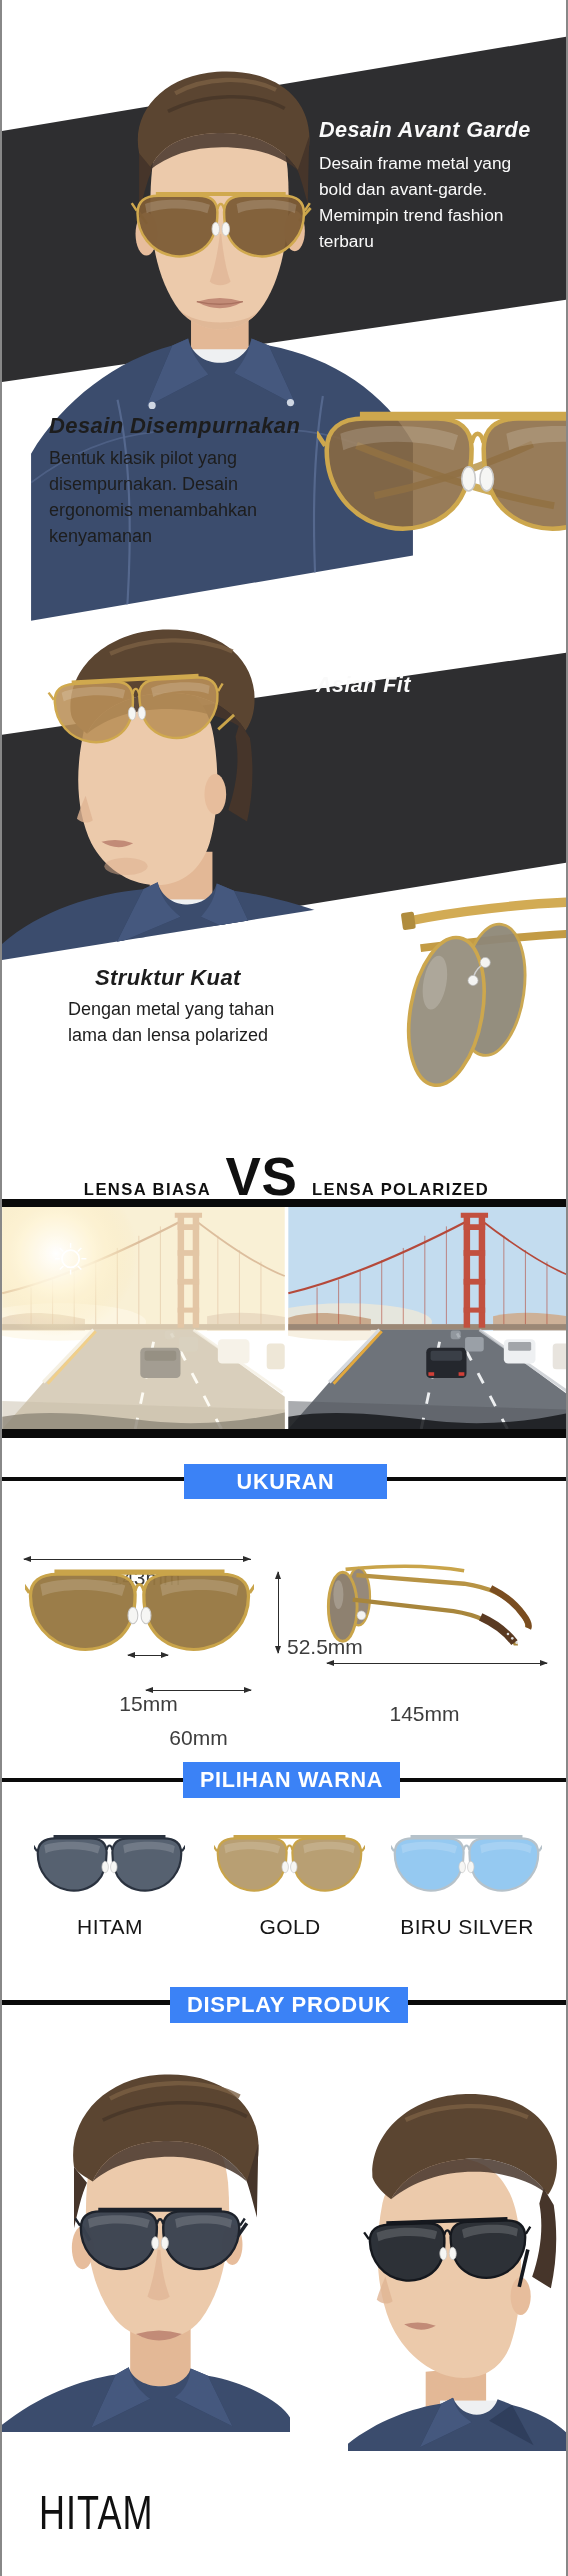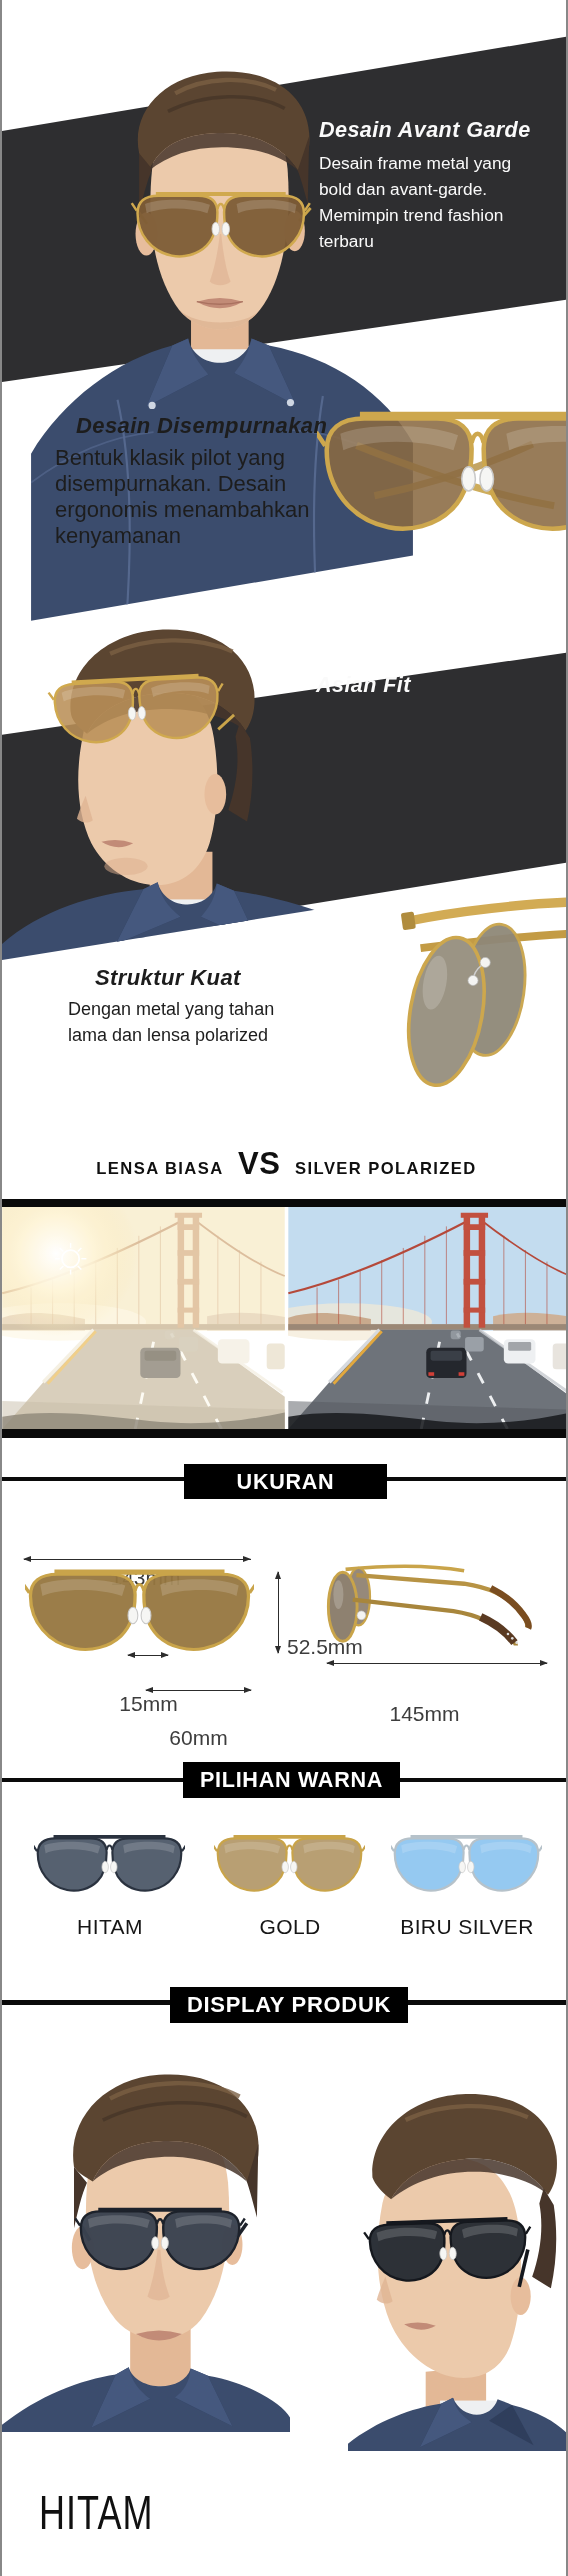--- a/index.html
+++ b/index.html
@@ -10,26 +10,26 @@
   .band{position:absolute;left:0;width:569px;background:#2e2e30;}
   #band-a{top:0;height:382px;clip-path:polygon(0 34.3%,100% 9.4%,100% 78.3%,0 100%);}
   #band-c{top:652px;height:302px;clip-path:polygon(0 27.4%,100% 0%,100% 69.5%,0 100%);}
   
   .feat-title{position:absolute;font-weight:700;font-style:italic;font-size:21.6px;letter-spacing:0.4px;white-space:nowrap;}
   .feat-body{position:absolute;font-size:17.3px;line-height:26px;white-space:pre-line;}
   .on-dark{color:#fafafa;}
   .on-light{color:#1d1d1d;}
   
   .rule{position:absolute;left:0;width:569px;background:#0a0a0a;}
-  .badge{position:absolute;background:#000000;color:#fff;font-weight:700;font-size:21.6px;letter-spacing:0.7px;
+  .badge{position:absolute;background:#3b82f6;color:#fff;font-weight:700;font-size:21.6px;letter-spacing:0.7px;
          display:flex;align-items:center;justify-content:center;white-space:nowrap;}
   
   #vs-row{position:absolute;left:0;top:1146px;width:569px;display:flex;align-items:baseline;justify-content:center;gap:14.4px;color:#101010;}
   #vs-row .side{font-size:16.6px;font-weight:700;letter-spacing:1.4px;}
-  #vs-row .big{font-size:31px;font-weight:700;letter-spacing:0.7px;}
+  #vs-row .big{font-size:53px;font-weight:700;letter-spacing:0.7px;}
   
   .meas{position:absolute;color:#3d3d3d;font-size:21px;text-align:center;white-space:nowrap;margin-top:32px;}
   .arrow-h{position:absolute;height:0;border-top:1.4px solid #2c2c2c;}
   .arrow-h:before,.arrow-h:after{content:"";position:absolute;top:-4.3px;width:0;height:0;border-top:3.6px solid transparent;border-bottom:3.6px solid transparent;}
   .arrow-h:before{left:-0.7px;border-right:8px solid #2c2c2c;}
   .arrow-h:after{right:-0.7px;border-left:8px solid #2c2c2c;}
   .arrow-v{position:absolute;width:0;border-left:1.4px solid #2c2c2c;}
   .arrow-v:before,.arrow-v:after{content:"";position:absolute;left:-4.3px;width:0;height:0;border-left:3.6px solid transparent;border-right:3.6px solid transparent;}
   .arrow-v:before{top:-0.7px;border-bottom:8px solid #2c2c2c;}
   .arrow-v:after{bottom:-0.7px;border-top:8px solid #2c2c2c;}
@@ -97,22 +97,22 @@
     <path d="M530,570 C470,532 410,515 360,512" stroke="#55688e" stroke-width="2.5" fill="none" opacity=".7"></path>
     <circle cx="168" cy="478" r="5" fill="#cfd6e2"></circle>
     <circle cx="360" cy="474" r="5" fill="#cfd6e2"></circle>
   </svg>
   <div class="feat-title on-dark" style="left:317px;top:117px;">Desain Avant Garde</div>
   <div class="feat-body on-dark" style="left:317px;top:150px;">Desain frame metal yang
 bold dan avant-garde.
 Memimpin trend fashion
 terbaru</div>
 
-  <div class="feat-title on-light" style="left:47px;top:413px;font-size:22px;margin-left:27px;">Desain Disempurnakan</div>
-  <div class="feat-body on-light" style="left:53px;top:445px;font-size:22px;">Bentuk klasik pilot yang
+  <div class="feat-title on-light" style="left:47px;top:413px;font-size:22px;">Desain Disempurnakan</div>
+  <div class="feat-body on-light" style="left:47px;top:445px;font-size:18px;">Bentuk klasik pilot yang
 disempurnakan. Desain
 ergonomis menambahkan
 kenyamanan</div>
   <svg class="abs" style="left:315px;top:359px;" width="253" height="216" viewBox="0 0 352 300">
     <path d="M55,120 C135,152 235,188 330,204" stroke="#c9a44a" stroke-width="10" fill="none" opacity=".9"></path>
     <path d="M300,118 C230,150 150,176 80,190" stroke="#b8954a" stroke-width="10" fill="none" opacity=".85"></path>
     <g transform="translate(3,70) scale(2.1)">
         <use href="#aviator" style="--frame:#cda74d;--lens:rgba(138,106,66,.88)"></use>
       </g>
   </svg>
@@ -153,21 +153,21 @@
     <ellipse cx="66" cy="180" rx="50" ry="104" fill="#9b9484" stroke="#cda74d" stroke-width="5" transform="rotate(10 66 180)"></ellipse>
     <ellipse cx="50" cy="140" rx="16" ry="38" fill="#ffffff" opacity=".18" transform="rotate(10 50 140)"></ellipse>
     <path d="M104,131 C108,120 114,116 120,113" stroke="#cfcfcf" stroke-width="2" fill="none"></path>
     <circle cx="120" cy="112" r="7" fill="#f4f4f2" stroke="#bbbbbb"></circle>
     <circle cx="103" cy="137" r="7" fill="#f4f4f2" stroke="#bbbbbb"></circle>
   </svg>
 
   <div id="vs-row">
     <span class="side">LENSA BIASA</span>
     <span class="big">VS</span>
-    <span class="side">SILVER POLARIZED</span>
+    <span class="side">LENSA POLARIZED</span>
   </div>
   <div class="rule" style="top:1199px;height:8px;"></div>
 
   <svg class="abs" style="left:0;top:1207px;" width="283" height="222" viewBox="0 0 393 309">
     <defs>
         <radialGradient id="sunG" cx="50%" cy="50%" r="50%">
       <stop offset="0%" stop-color="#ffffff" stop-opacity="1"></stop>
       <stop offset="45%" stop-color="#fff3cf" stop-opacity=".85"></stop>
       <stop offset="100%" stop-color="#f8e2a0" stop-opacity="0"></stop>
     </radialGradient>

